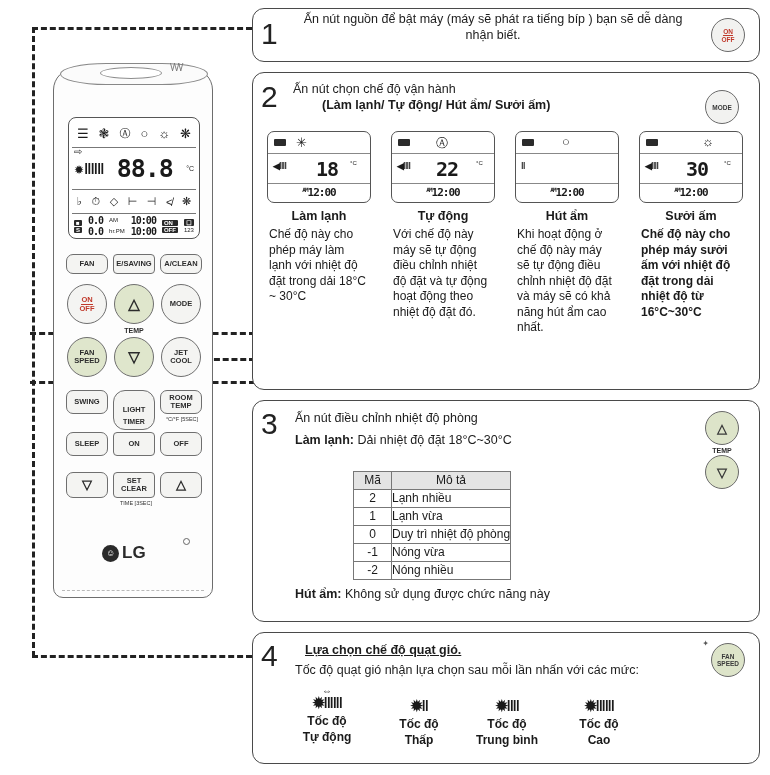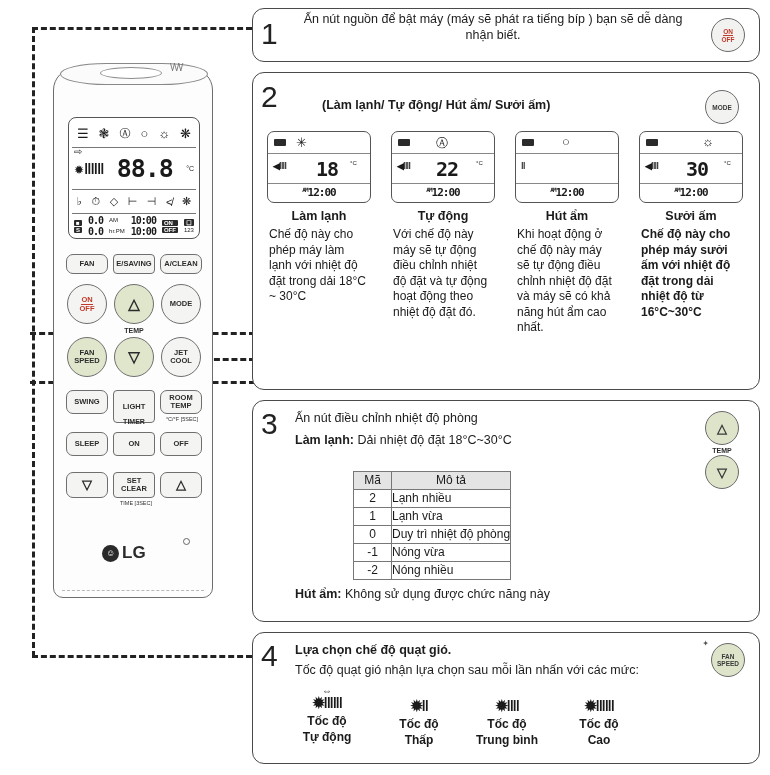--- a/index.html
+++ b/index.html
@@ -302,21 +302,21 @@
         <span>▽</span>
       </div>
     <div class="btn round" style="left:107px; top:268px; flex-direction:column;">
       <span>JET</span>
         <span>COOL</span>
     </div>
 
     <div class="btn pill" style="left:12px; top:321px; height:24px;">
         <span>SWING</span>
       </div>
-    <div class="btn sq" style="left:59px; top:321px; height:33px;">
+    <div class="btn sq" style="left:59px; top:321px; height:40px;border-radius:12px;">
         <span>LIGHT</span>
       </div>
     <div class="btn pill" style="left:106px; top:321px; height:24px; flex-direction:column;">
       <span>ROOM</span>
         <span>TEMP</span>
     </div>
     <div class="sublbl" style="left:104px; top:347px; width:48px;">°C/°F [5SEC]</div>
     <div class="lbl" style="left:57px; top:349px; width:46px;">TIMER</div>
 
     <div class="btn pill" style="left:12px; top:363px; height:24px;">
@@ -353,20 +353,21 @@
     <div class="step-num" style="left:8px; top:10px;">1</div>
     <div class="ptext" style="position:absolute; left:40px; top:3px; width:400px;text-align:center;">Ấn nút nguồn để bật máy (máy sẽ phát ra tiếng bíp )  bạn sẽ dễ dàng nhận biết.</div>
     <div class="act red" style="right:14px; top:9px; flex-direction:column;">
       <span style="border-bottom:1px solid #c0392b;">ON</span>
       <span>OFF</span>
     </div>
   </div>
 
   <div class="panel" style="left:252px; top:72px; width:508px; height:318px;">
     <div class="step-num" style="left:8px; top:9px;">2</div>
+    <div class="ptext" style="position:absolute; left:40px; top:9px;">Ấn nút chọn chế độ vận hành</div>
     <div class="ptext pbold" style="position:absolute; left:40px; top:25px;margin-left:29px;">(Làm lạnh/ Tự động/ Hút ẩm/ Sưởi ấm)</div>
     <div class="act" style="right:20px; top:17px;">
         <span>MODE</span>
       </div>
 
     <div class="modecard" style="left:14px; top:58px;">
       <div class="mc-top">
         <div class="mc-batt"></div>
         <div class="mc-icon" style="left:28px; top:3px;">✳</div>
       </div>
@@ -482,21 +483,21 @@
         <span>△</span>
       </div>
     <div class="lbl" style="right:20px; top:46px; width:34px;">TEMP</div>
     <div class="act green" style="right:20px; top:54px; font-size:13px;">
         <span>▽</span>
       </div>
   </div>
 
   <div class="panel" style="left:252px; top:632px; width:508px; height:132px;">
     <div class="step-num" style="left:8px; top:8px;">4</div>
-    <div class="ptext pbold" style="position:absolute; left:42px; top:10px;">Lựa chọn chế độ quạt gió.</div>
+    <div class="ptext pbold" style="position:absolute; left:52px; top:10px;text-decoration:underline;">Lựa chọn chế độ quạt gió.</div>
     <div class="ptext" style="position:absolute; left:42px; top:30px;">Tốc độ quạt gió nhận lựa chọn sau mỗi lần nhấn với các mức:</div>
     <div class="act-sparkle" style="right:50px; top:6px;">✦</div>
     <div class="act green" style="right:14px; top:10px; flex-direction:column;">
       <span>FAN</span>
       <span>SPEED</span>
     </div>
 
     <div class="fs-item" style="left:28px; top:52px;">
       <div style="font-size:10px; margin-bottom:-2px;">⇔</div>
       <div class="fs-icon">✹‖‖‖</div>

